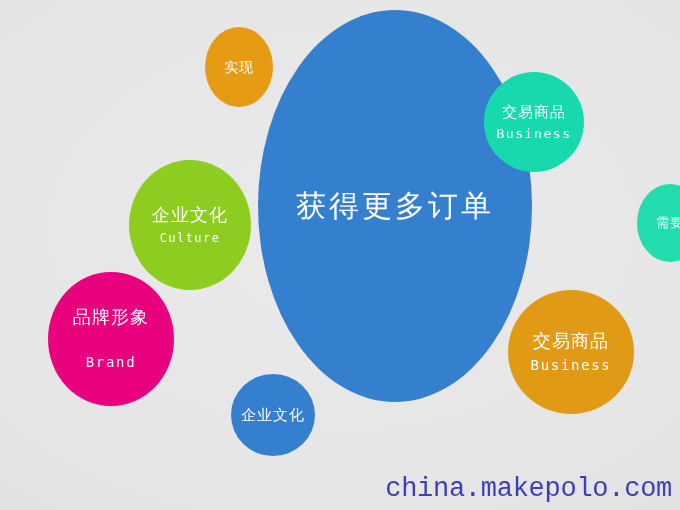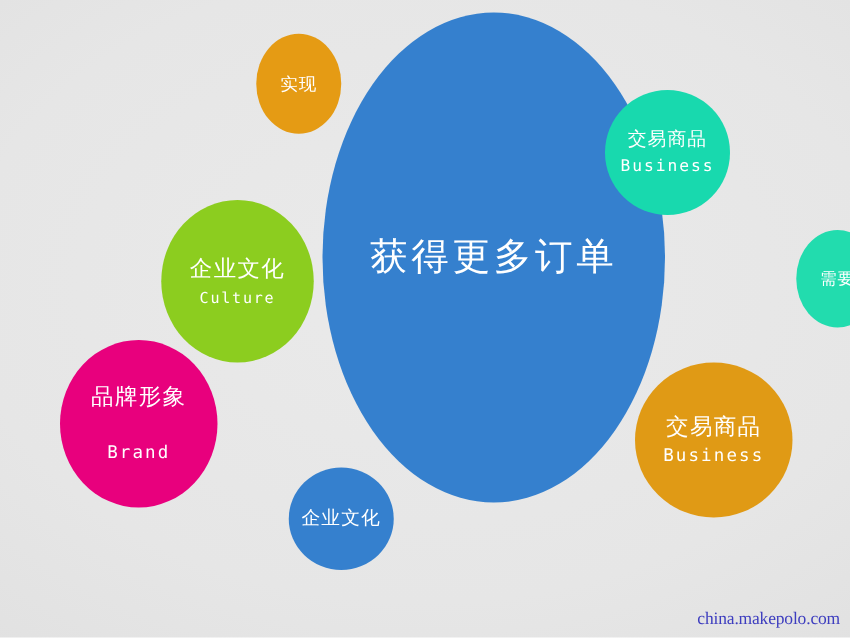--- a/index.html
+++ b/index.html
@@ -140,23 +140,23 @@
     background: #3580ce;
     z-index: 4;
   }
   #bubble-scope .cn { font-size: 15px; }
 
   
   #watermark {
     position: absolute;
     right: 8px;
     bottom: 6px;
-    font-size: 14px;
+    font-size: 27px;
     color: #3d3dbf;
-    font-family: Liberation Serif, serif;
+    font-family: Liberation Mono, monospace;
     letter-spacing: -0.01em;
     z-index: 20;
     white-space: nowrap;
   }
 </style>
 </head>
 <body>
 
 <div id="stage">
 

